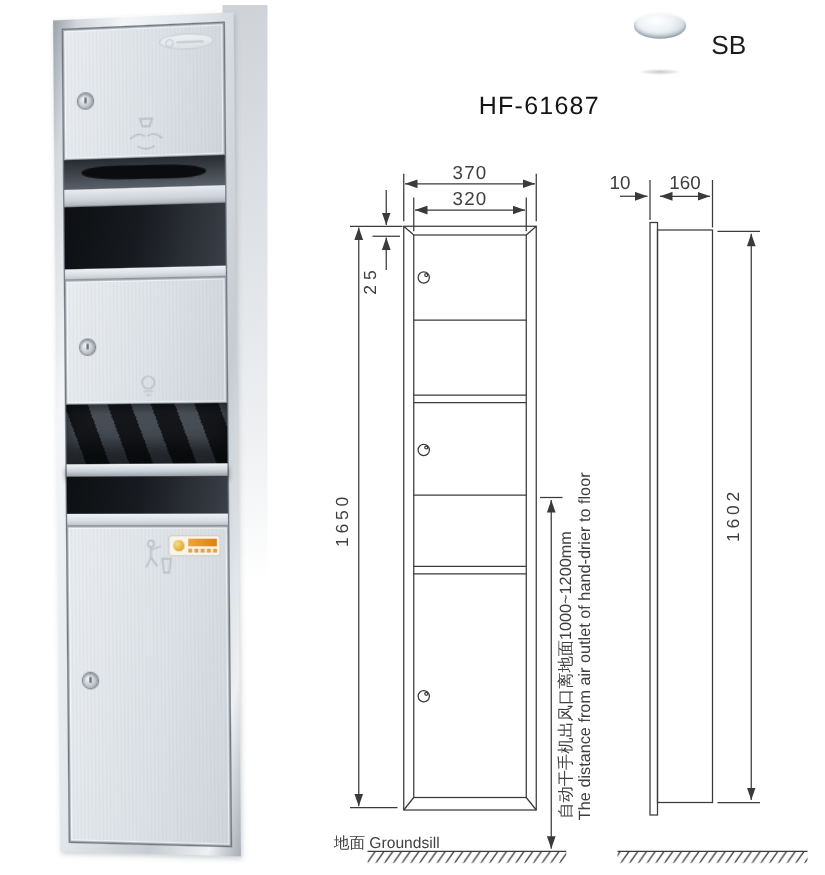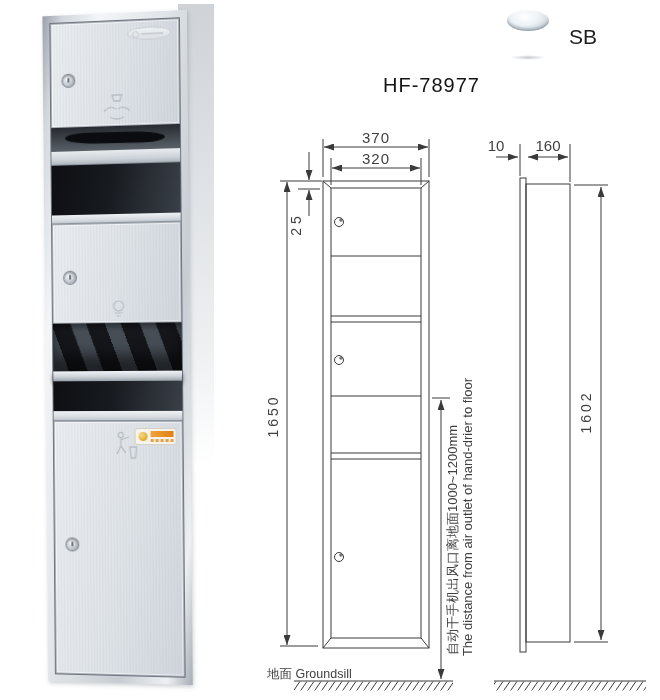--- a/index.html
+++ b/index.html
@@ -146,21 +146,21 @@
       </div>
     </div>
   </div>
 
   <div class="cyl">
     <div class="cyl-shadow"></div>
     <div class="cyl-body"></div>
     <div class="cyl-top"></div>
   </div>
   <div class="sb-label">SB</div>
-  <div class="model-title">HF-78977</div>
+  <div class="model-title">HF-61687</div>
 
   <svg class="drawing" width="660" height="700" viewBox="0 0 660 700">
     <defs>
       <marker id="mR" markerWidth="11" markerHeight="8" refX="10" refY="3.5" markerUnits="userSpaceOnUse">
         <path d="M0,0 L10,3.5 L0,7 z" fill="#3a3a3a"></path>
         </marker>
       <marker id="mL" markerWidth="11" markerHeight="8" refX="0" refY="3.5" markerUnits="userSpaceOnUse">
         <path d="M10,0 L0,3.5 L10,7 z" fill="#3a3a3a"></path>
         </marker>
       <marker id="mD" markerWidth="8" markerHeight="11" refX="3.5" refY="10" markerUnits="userSpaceOnUse">

